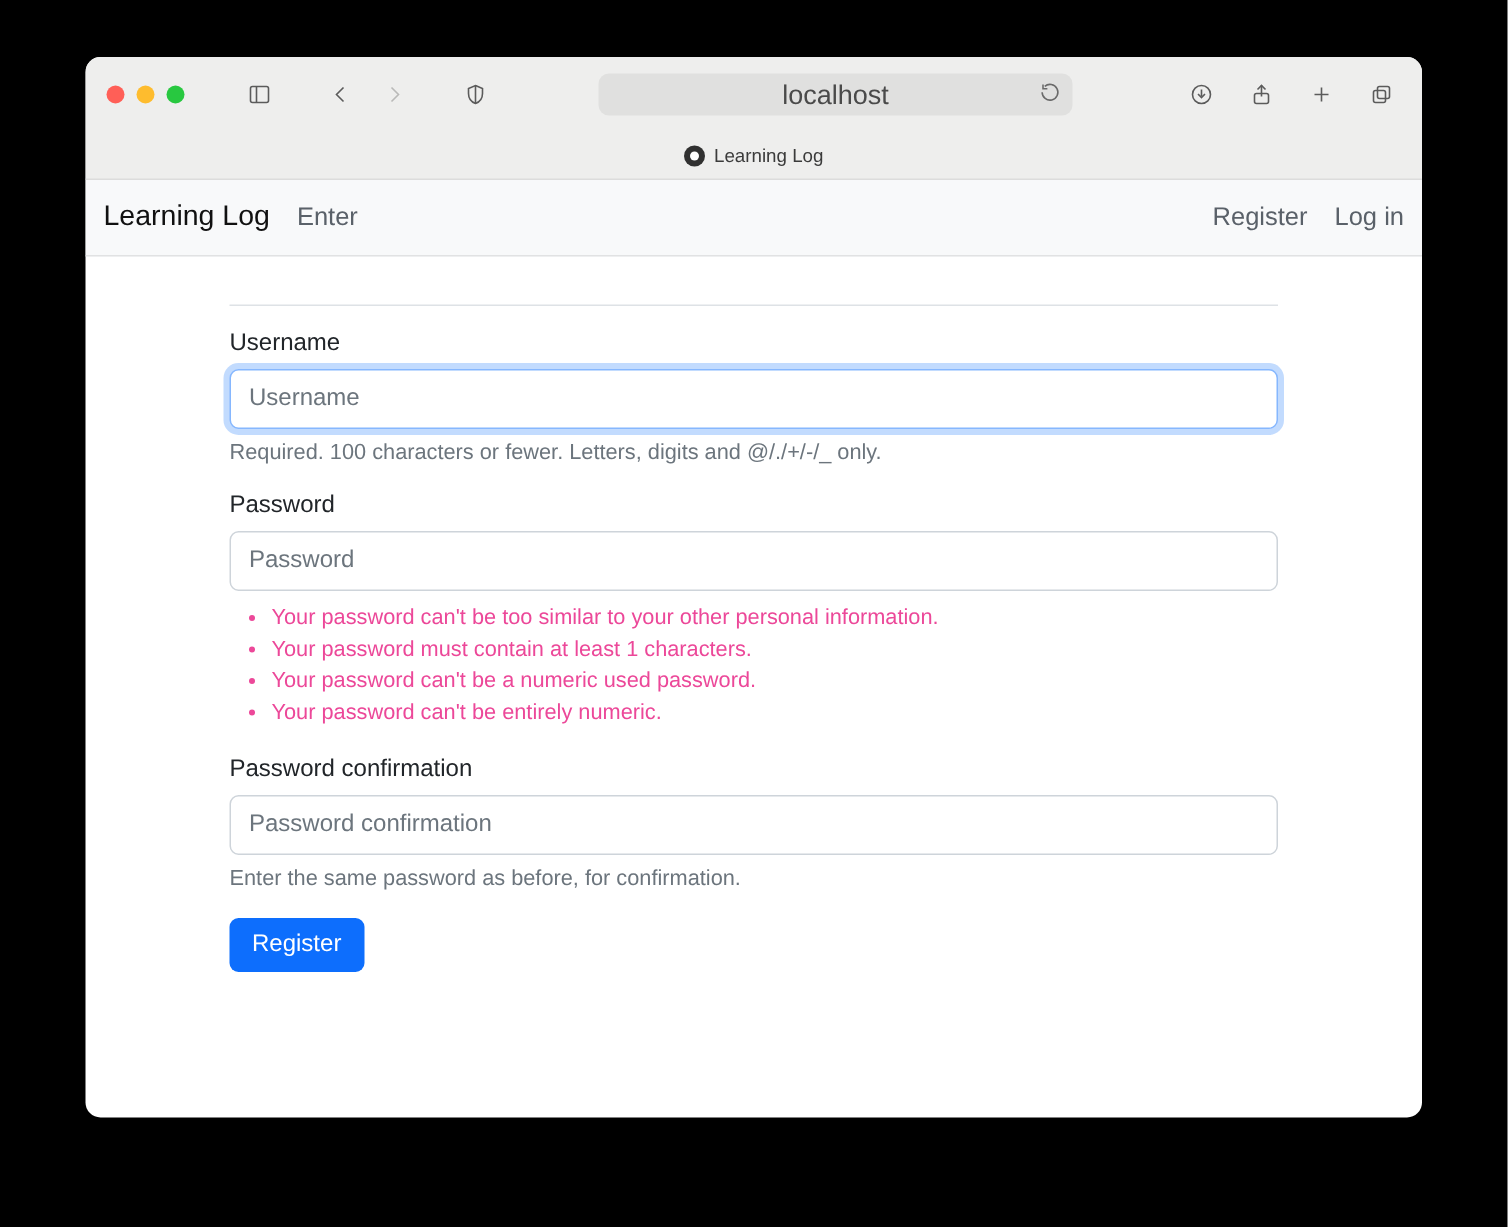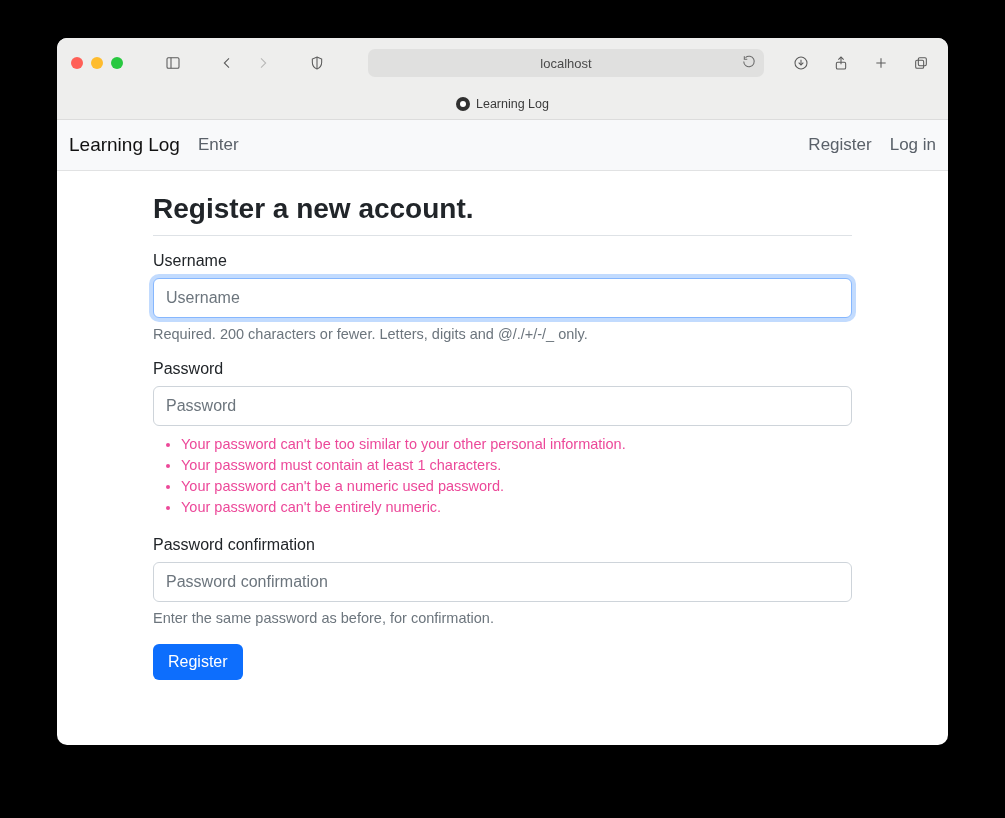--- a/index.html
+++ b/index.html
@@ -44,31 +44,31 @@
     .tb-btn {
       width: 28px; height: 26px;
       display: flex; align-items: center; justify-content: center;
       color: #5b5b5b;
       border-radius: 5px;
     }
     .tb-btn svg { width: 16px; height: 16px; stroke: currentColor; fill: none; stroke-width: 1.6; }
     .spacer-sm { width: 10px; }
     .address {
       flex: 0 0 auto;
-      width: 396px;
+      width: 316px;
       height: 28px;
       background: #e0e0df;
       border-radius: 7px;
       display: flex;
       align-items: center;
       justify-content: center;
-      margin-left: 29px;
+      margin-left: 60px;
       position: relative;
       color: #4a4a4a;
-      font-size: 13px;
+      font-size: 18px;
     }
     .address .reload {
       position: absolute; right: 8px; top: 50%; transform: translateY(-50%);
       color: #6a6a6a;
     }
     .right-tools { margin-left: auto; display: flex; gap: 14px; color: #5b5b5b; }
     .right-tools .tb-btn { width: 26px; }
     .tab-strip {
       height: 31px;
       display: flex;
@@ -234,27 +234,26 @@
   <div class="navbar">
     <a class="brand">Learning Log</a>
     <a class="nav-link">Enter</a>
     <div class="nav-right">
       <a class="nav-link">Register</a>
       <a class="nav-link">Log in</a>
     </div>
   </div>
 
   <div class="content">
-    <h1 class="page-title">Register a new account.</h1>
     <hr class="sep">
 
     <div class="form-group">
       <label class="form-label">Username</label>
       <input type="text" class="form-control focused" placeholder="Username" style="">
-      <div class="help-text">Required. 200 characters or fewer. Letters, digits and @/./+/-/_ only.</div>
+      <div class="help-text">Required. 100 characters or fewer. Letters, digits and @/./+/-/_ only.</div>
     </div>
 
     <div class="form-group">
       <label class="form-label">Password</label>
       <input type="password" class="form-control" placeholder="Password" style="">
       <ul class="help-list">
         <li>Your password can't be too similar to your other personal information.</li>
         <li>Your password must contain at least 1 characters.</li>
         <li>Your password can't be a numeric used password.</li>
         <li>Your password can't be entirely numeric.</li>

